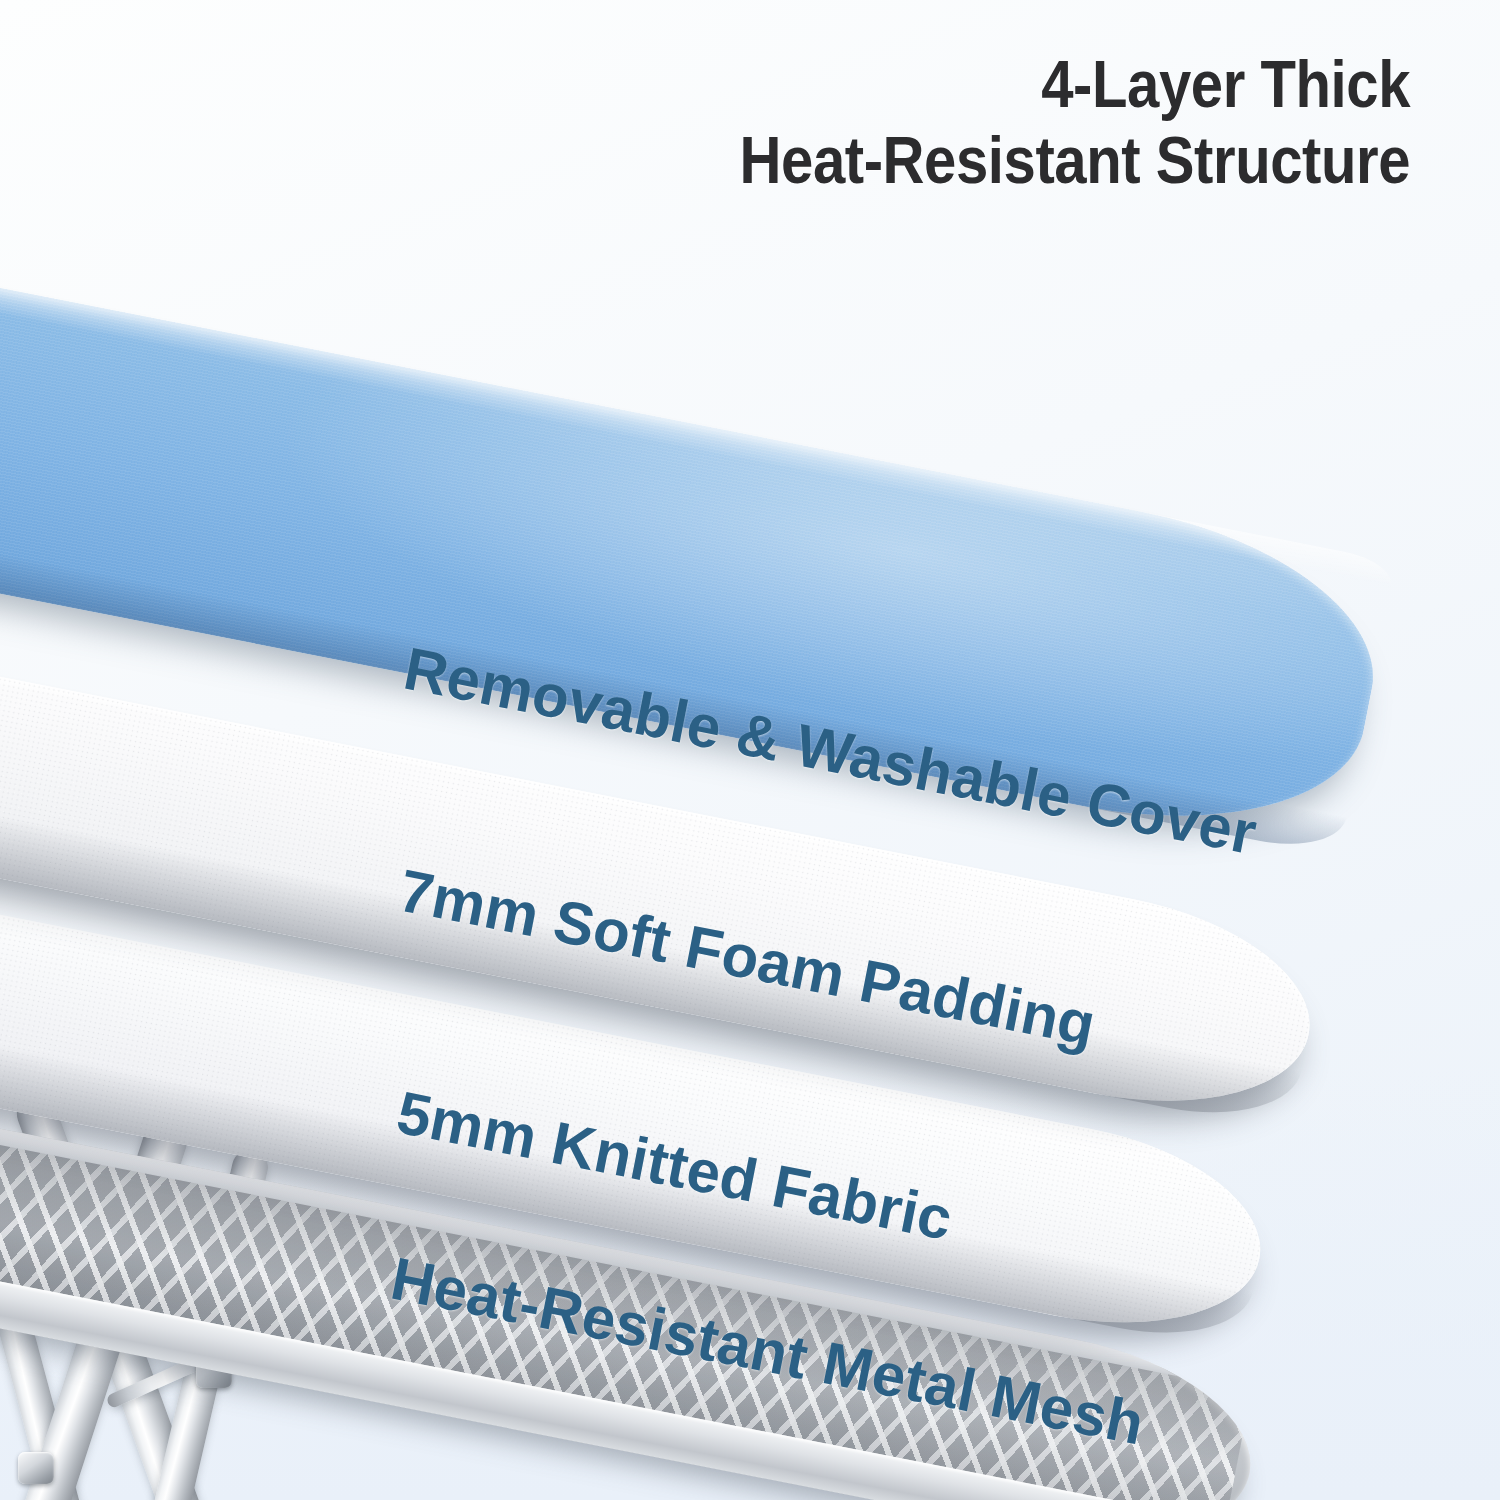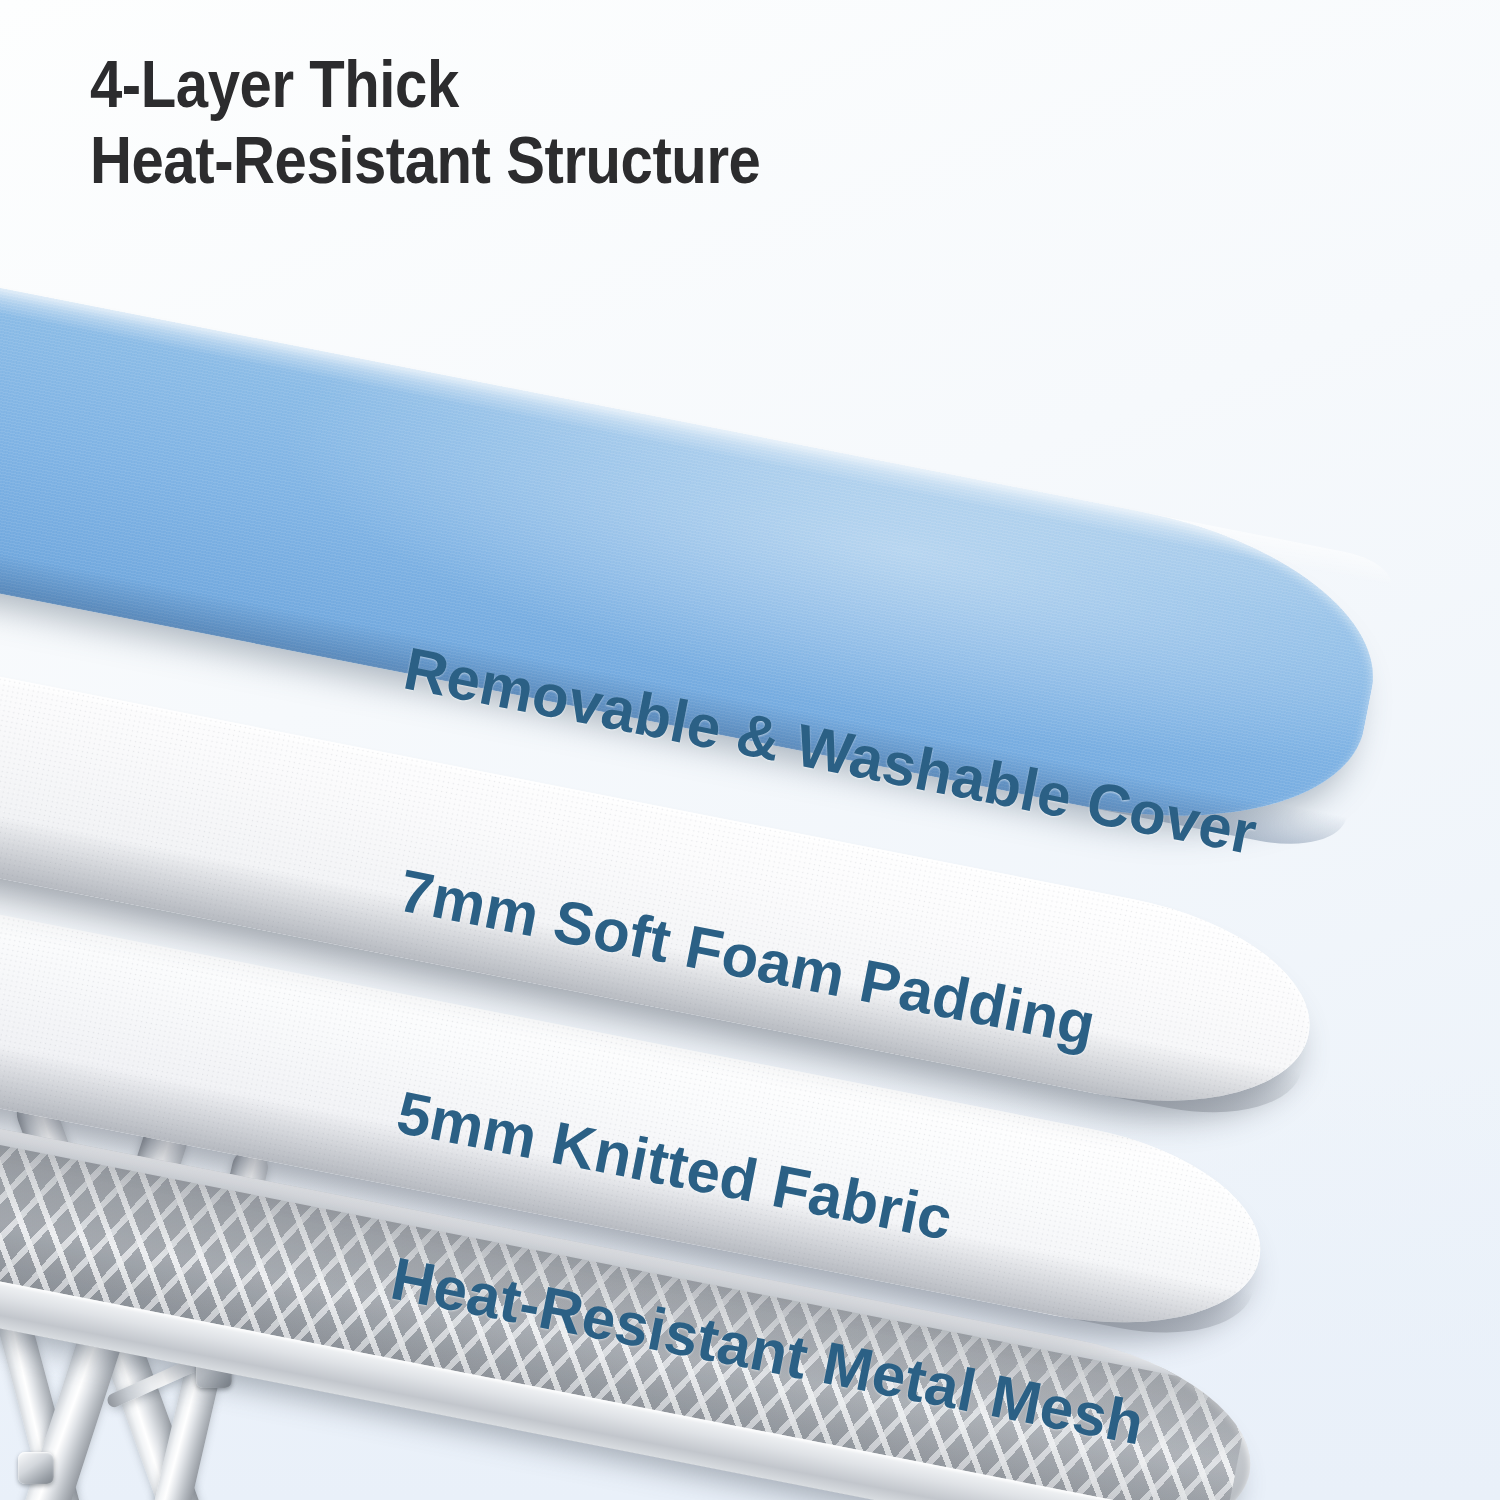--- a/index.html
+++ b/index.html
@@ -21,21 +21,21 @@
     overflow: hidden;
     background: linear-gradient(160deg, #fdfefe 0%, #f6f9fc 40%, #eaf1f9 100%);
   }
 
   
   #title-block {
     position: absolute;
     top: 46px;
     left: 0;
     width: 1500px;
-    text-align: left;
+    text-align: right;
     z-index: 60;
   }
   .title-line {
     display: block;
     color: #2c2c2e;
     font-family: "Liberation Sans", sans-serif;
     font-weight: bold;
     font-size: 66px;
     line-height: 76px;
     letter-spacing: -0.5px;

